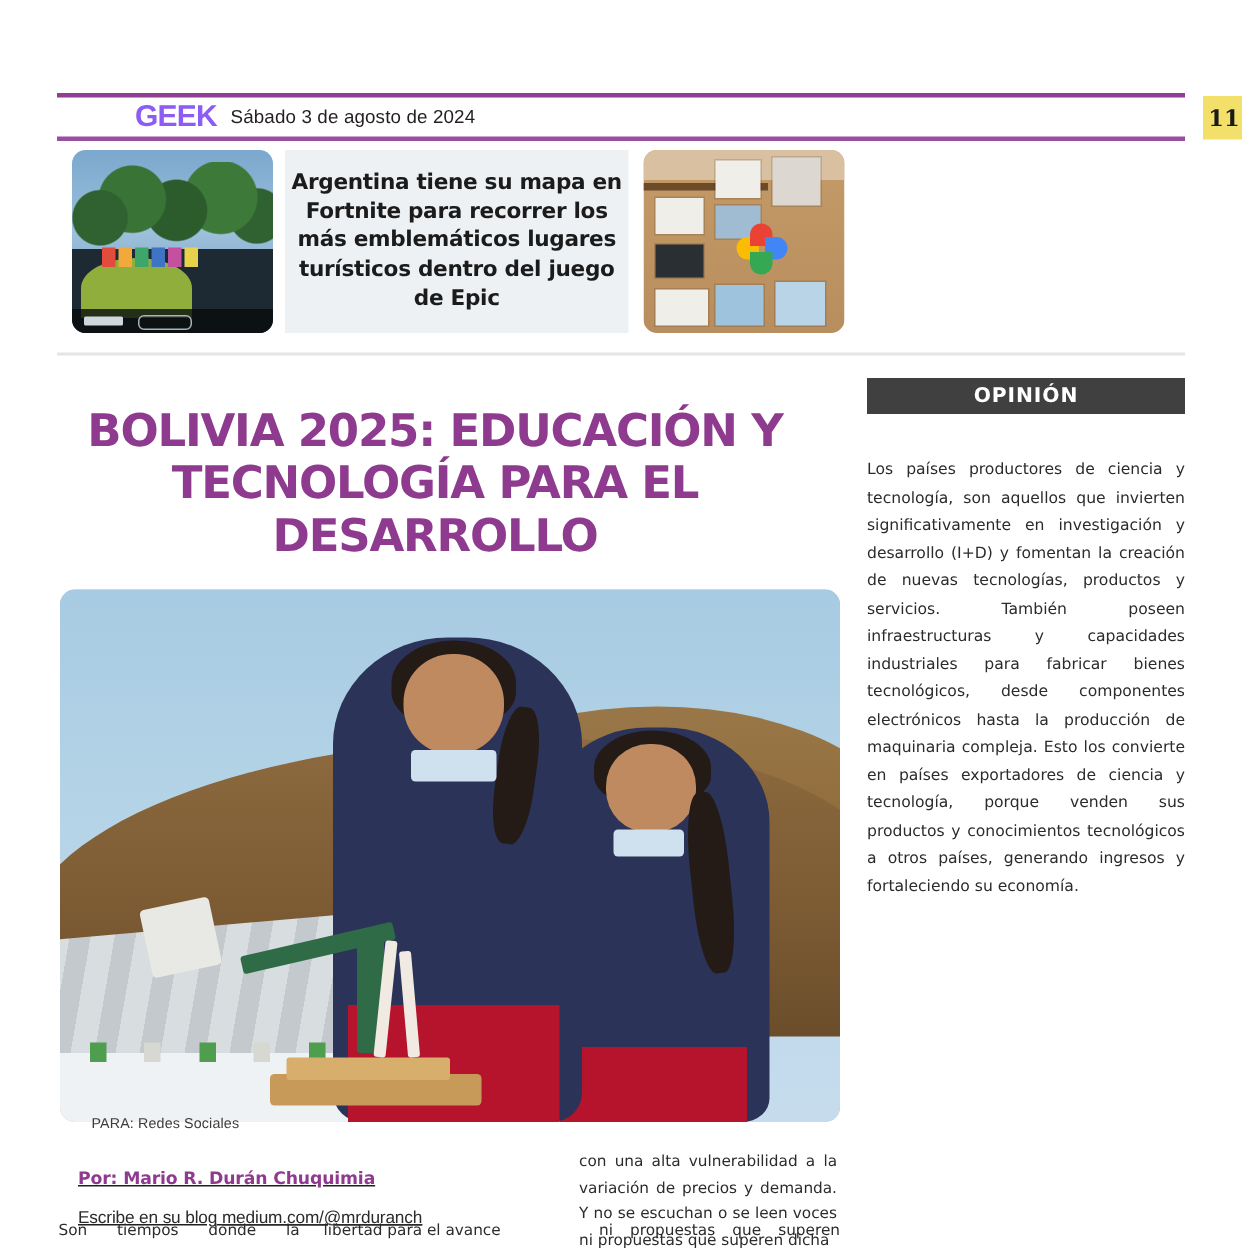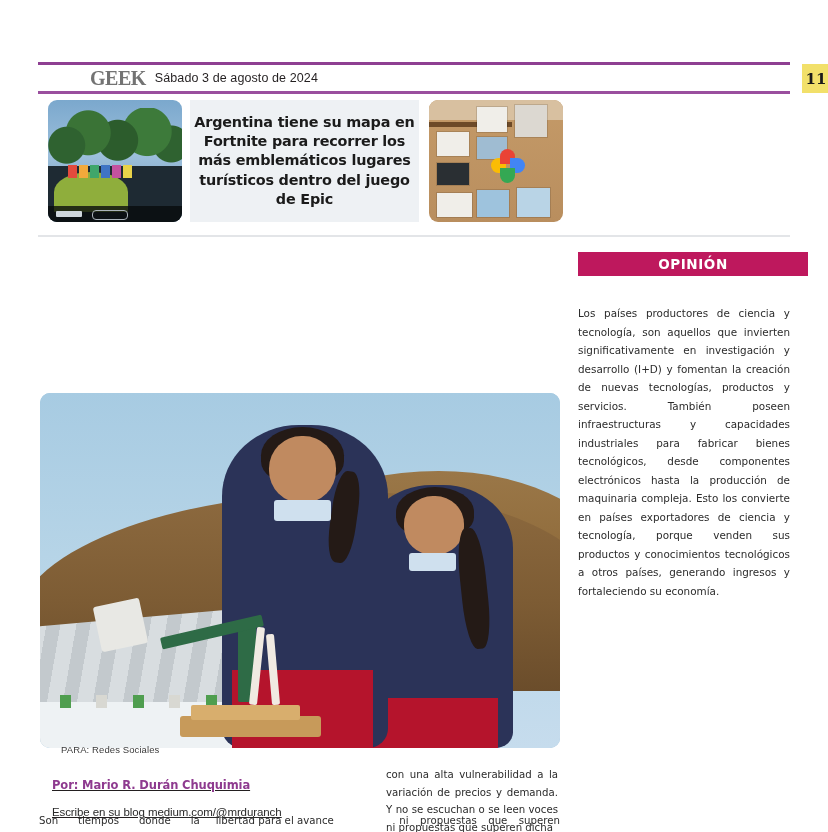--- a/index.html
+++ b/index.html
@@ -41,25 +41,25 @@
     width: 752px;
   }
   .masthead-row {
     height: 26px;
     display: flex;
     align-items: center;
     padding-left: 52px;
     box-sizing: border-box;
   }
   .brand {
-    font-family: Liberation Serif, serif;
+    font-family: Liberation Sans, sans-serif;
     font-weight: bold;
     font-size: 20px;
     letter-spacing: -0.5px;
-    color: #737373;
+    color: #8b5cf6;
     line-height: 1;
   }
   .masthead-date {
     font-size: 12.5px;
     color: #231f20;
     margin-left: 9px;
     letter-spacing: 0.1px;
   }
   .page-badge {
     position: absolute;
@@ -275,23 +275,23 @@
     color: #2b2b2b;
   }
 
   
   .sidebar {
     position: absolute;
     left: 578px; top: 252px;
     width: 212px;
   }
   .opinion-bar {
-    width: 230px;
+    width: 212px;
     height: 24px;
-    background: #be185d;
+    background: #404040;
     display: flex;
     align-items: center;
     justify-content: center;
     color: #ffffff;
     font-family: "DejaVu Sans", sans-serif;
     font-weight: bold;
     font-size: 13.5px;
     letter-spacing: 0.6px;
   }
   .author-card {
@@ -401,20 +401,21 @@
           <span class="gp-b" style="left:19px; top:9px;  width:15px; height:15px; border-radius:0 8px 8px 0;"></span>
           <span class="gp-g" style="left:9px;  top:19px; width:15px; height:15px; border-radius:0 0 8px 8px;"></span>
         </div>
       </div>
     </div>
 
   </div>
 
   <div class="divider"></div>
 
+  <div class="headline">BOLIVIA 2025: EDUCACIÓN Y TECNOLOGÍA PARA EL DESARROLLO</div>
 
   <div class="main-photo">
     <div class="mp-sky"></div>
     <div class="mp-hill2"></div>
     <div class="mp-hill"></div>
     <div class="mp-roof"></div>
     <div class="mp-roof2"></div>
     <div class="mp-flags">
       <i style="left:4%;  background:#4f9e4f"></i>
       <i style="left:20%; background:#d8d8d2"></i>

